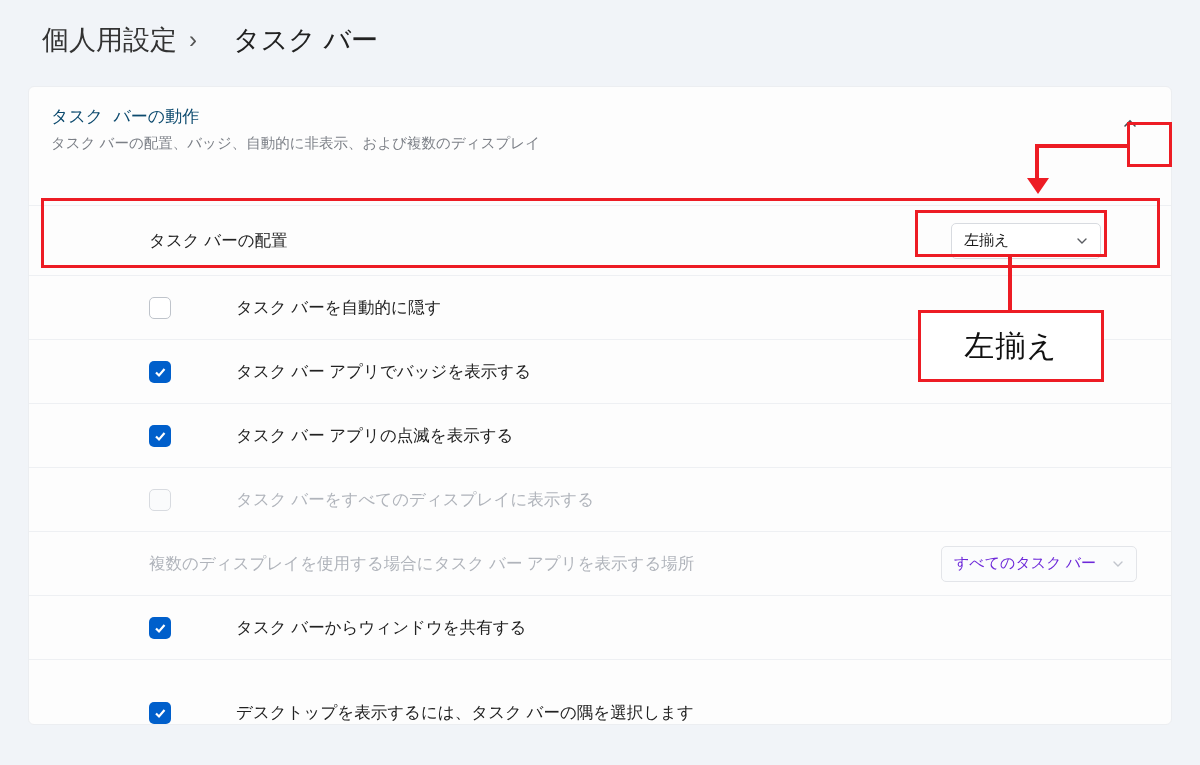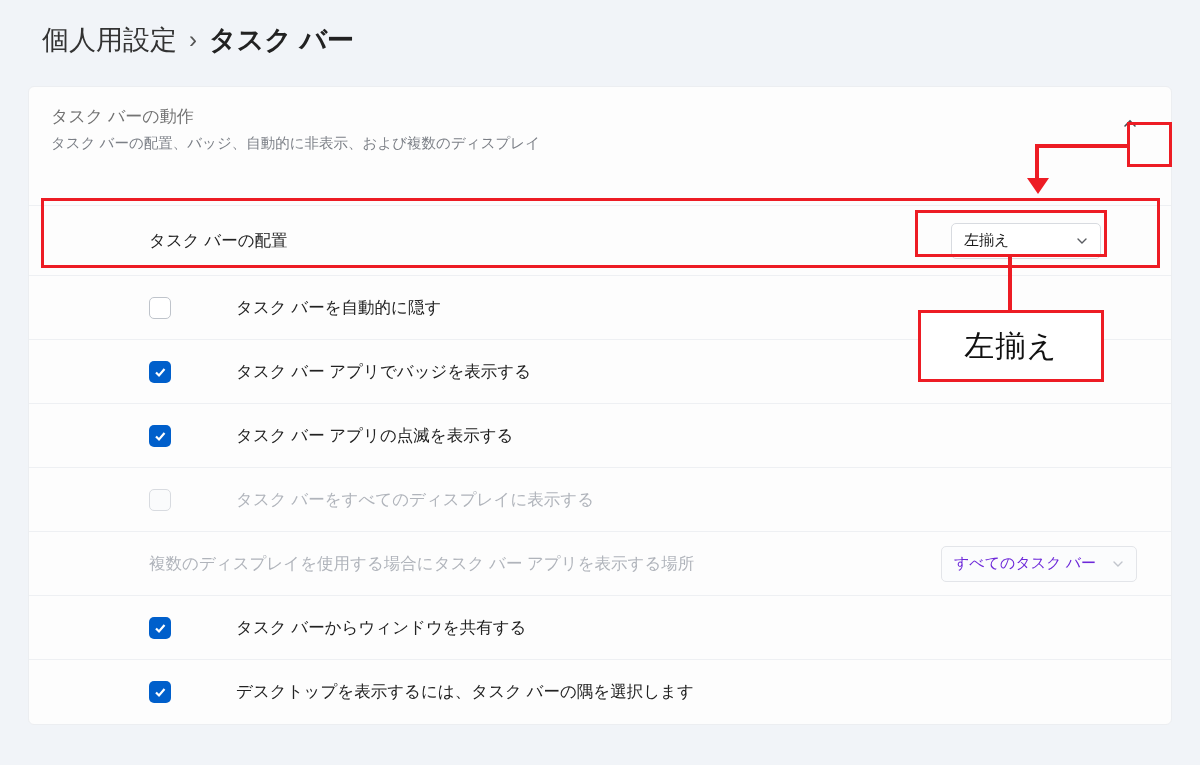--- a/index.html
+++ b/index.html
@@ -19,33 +19,33 @@
   .breadcrumb {
     display: flex; align-items: center;
     font-size: 27px;
     font-weight: 400;
     color: #222;
     margin-bottom: 28px;
     padding-left: 14px;
   }
   .breadcrumb .parent { color: #333; }
   .breadcrumb .sep { margin: 0 12px; color: #555; font-size: 24px; }
-  .breadcrumb .current { font-weight: 700; }
+  .breadcrumb .current { font-weight: 400; margin-left: 24px; }
   .panel {
     position: relative;
     background: #fdfdfd;
     border-radius: 6px;
     border: 1px solid #eceef1;
   }
   .section-header {
     display: flex; align-items: flex-start; justify-content: space-between;
     padding: 18px 22px 12px 22px;
   }
   .section-header .titles .t1 {
-    font-size: 17px; color: #737373; margin-bottom: 6px;
+    font-size: 17px; color: #0c4a6e; margin-bottom: 6px; font-family: Liberation Mono, monospace;
   }
   .section-header .titles .t2 {
     font-size: 14.5px; color: #7b7f86;
   }
   .expand-btn {
     width: 38px; height: 38px;
     display: flex; align-items: center; justify-content: center;
     cursor: pointer;
     border-radius: 4px;
   }
@@ -205,21 +205,21 @@
 
       <div class="row checkrow">
         <span class="chk on">
           <svg width="14" height="14" viewBox="0 0 14 14">
               <path d="M3 7.5l3 3 5.5-6.5"></path>
             </svg>
         </span>
         <span class="label">タスク バーからウィンドウを共有する</span>
       </div>
 
-      <div class="row checkrow" style="border-bottom:none;">
+      <div class="row checkrow" style="border-bottom:none;align-items:flex-end;">
         <span class="chk on">
           <svg width="14" height="14" viewBox="0 0 14 14">
               <path d="M3 7.5l3 3 5.5-6.5"></path>
             </svg>
         </span>
         <span class="label">デスクトップを表示するには、タスク バーの隅を選択します</span>
       </div>
     </div>
   </div>
 

